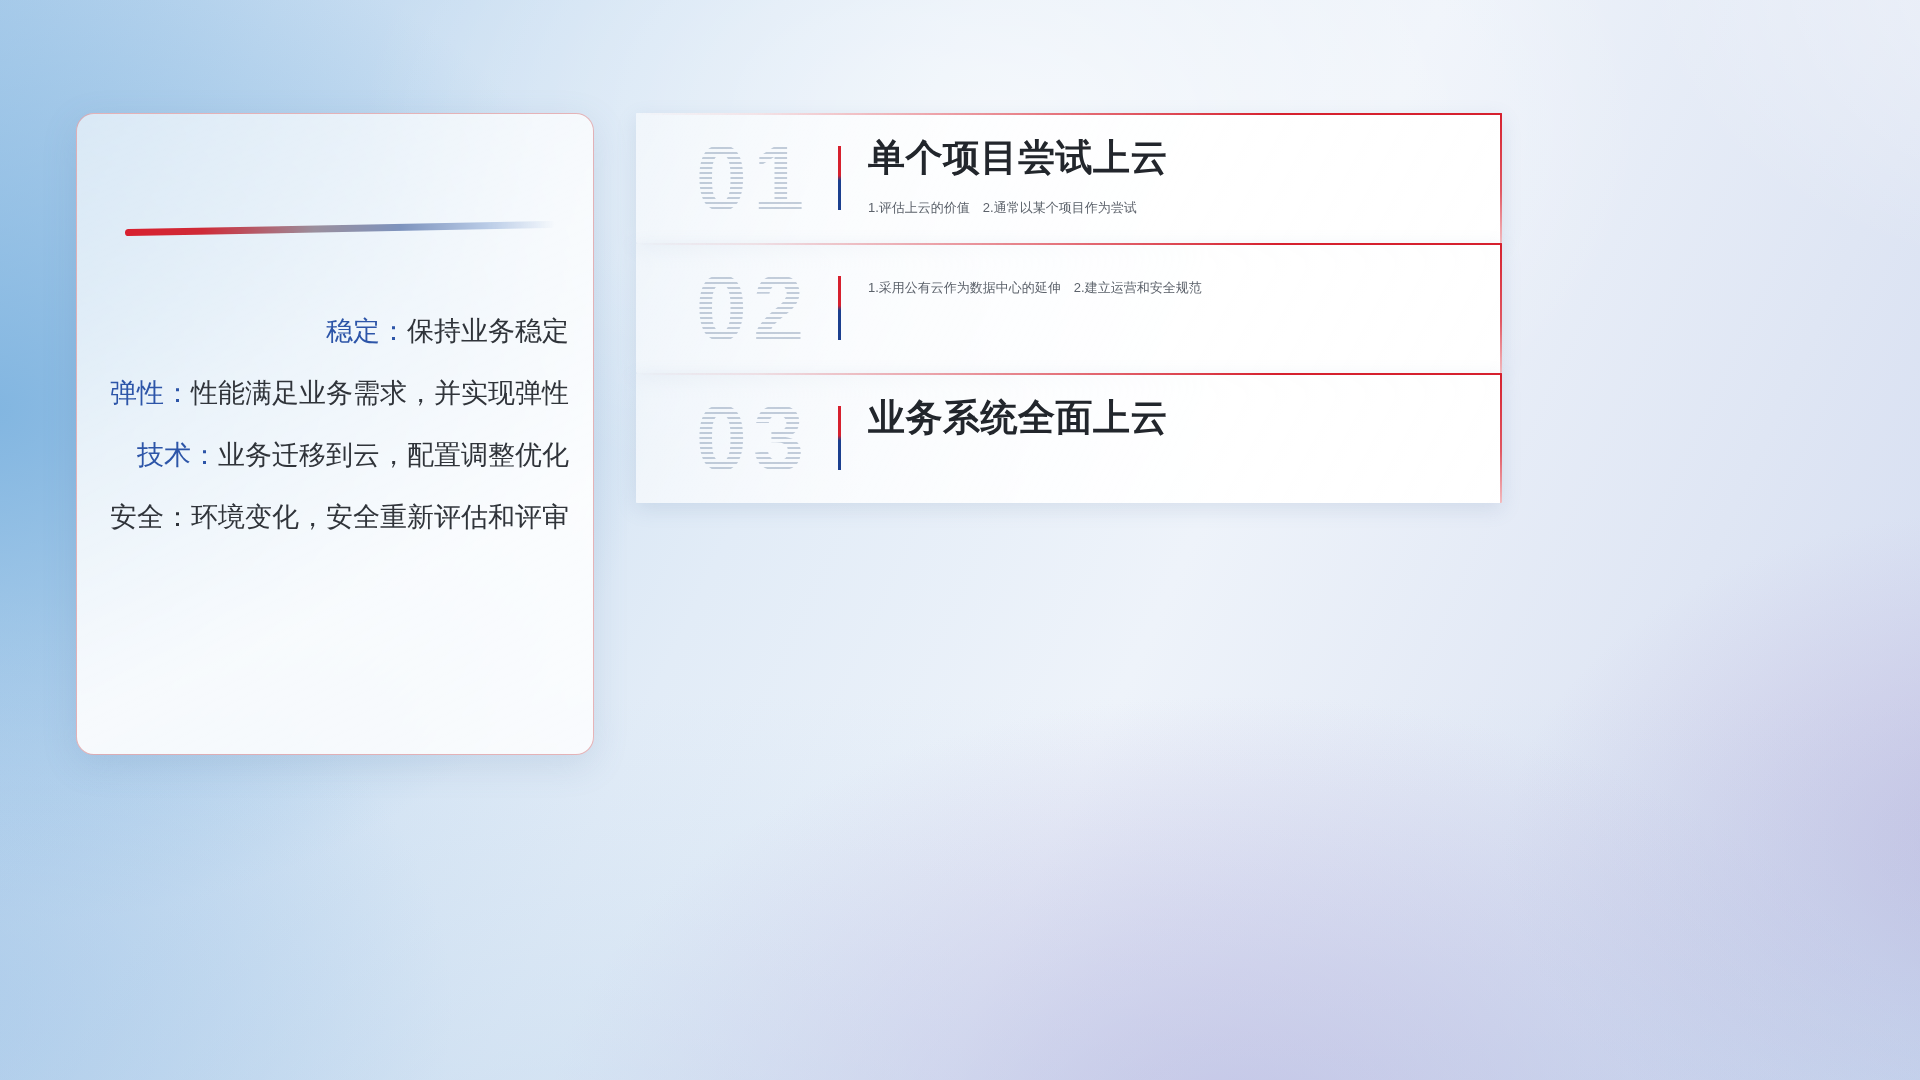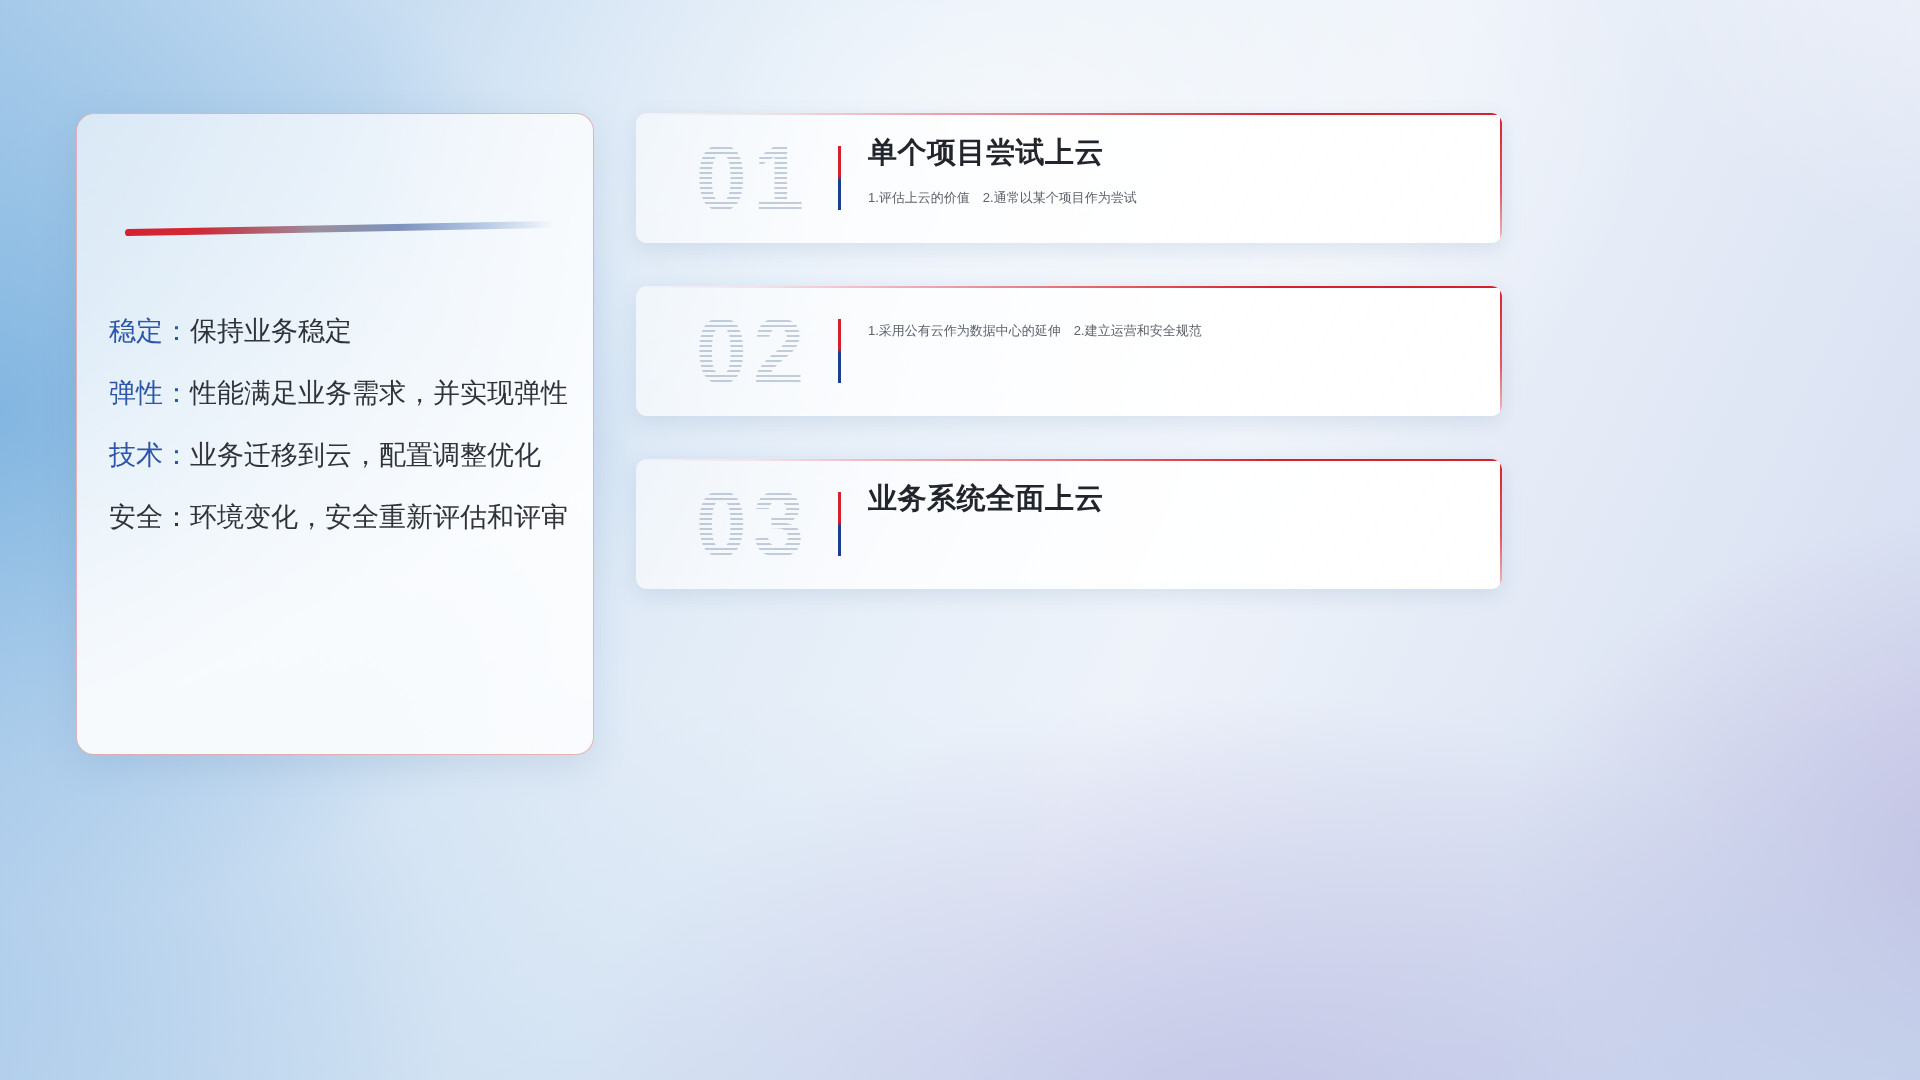--- a/index.html
+++ b/index.html
@@ -34,32 +34,32 @@
     position:absolute;left:84px;top:40px;
     font-size:40px;font-weight:bold;letter-spacing:2px;color:#2b2f35;
     white-space:nowrap;
   }
   #panel-underline{
     position:absolute;left:48px;top:111px;width:430px;height:7px;
     background:linear-gradient(90deg,#d8202f 0%,#cf2a37 18%,#9a8e9c 44%,#7d93bd 64%,#b9cbe6 84%,rgba(220,232,246,0) 100%);
     border-radius:4px;
     transform:skewY(-1.1deg);
   }
-  #panel-list{position:absolute;left:32px;top:186px;right:24px;}
+  #panel-list{position:absolute;left:32px;top:186px;right:24px;text-align:right;}
   .panel-row{
     height:62px;line-height:62px;font-size:27px;color:#30343a;white-space:nowrap;
   }
   .panel-row .lbl{font-weight:normal;}
   .lbl.blue{color:#2d55a8;}
   .lbl.dark{color:#30343a;}
 
   
   #cards{position:absolute;left:636px;top:113px;width:866px;}
   .card{
-    position:relative;height:130px;margin-bottom:43px;border-radius:11px;
+    position:relative;height:130px;border-radius:1px;
     background:linear-gradient(118deg, rgba(255,255,255,.52) 0%, rgba(255,255,255,.78) 30%, rgba(255,255,255,.94) 62%, rgba(255,255,255,.99) 100%);
     box-shadow:0 6px 20px rgba(92,126,168,.16);
     overflow:hidden;
   }
   .card-topline{
     position:absolute;left:0;top:0;height:2.4px;width:100%;
     background:linear-gradient(90deg, rgba(214,32,46,0) 0%, rgba(214,32,46,.10) 14%, rgba(214,32,46,.55) 44%, #d6202e 74%, #d6202e 100%);
   }
   .card-rightline{
     position:absolute;right:0;top:0;width:2.2px;height:100%;
@@ -77,21 +77,21 @@
        rgba(60,90,130,.95) 0px, rgba(60,90,130,.95) 2px,
        rgba(255,255,255,0) 2px, rgba(255,255,255,0) 5px);
     -webkit-background-clip:text;background-clip:text;color:transparent;
     display:inline-block;
   }
   .card-bar{
     position:absolute;left:202px;top:33px;width:3px;height:64px;
     background:linear-gradient(180deg,#d6202e 0%,#d6202e 46%,#1b3f8f 54%,#1b3f8f 100%);
   }
   .card-body{position:absolute;left:232px;top:20px;right:26px;}
-  .card-title{font-size:29px;font-weight:bold;color:#22262c;letter-spacing:.5px;white-space:nowrap;}
+  .card-title{font-size:37px;font-weight:bold;color:#22262c;letter-spacing:.5px;white-space:nowrap;}
   .card-desc{margin-top:16px;font-size:13px;color:#5c626b;white-space:nowrap;}
 </style>
 </head>
 <body>
 
 <div id="bg">
   <div class="bglayer b1"></div>
   <div class="bglayer b2"></div>
   <div class="bglayer b3"></div>
   <div class="bglayer b4"></div>

